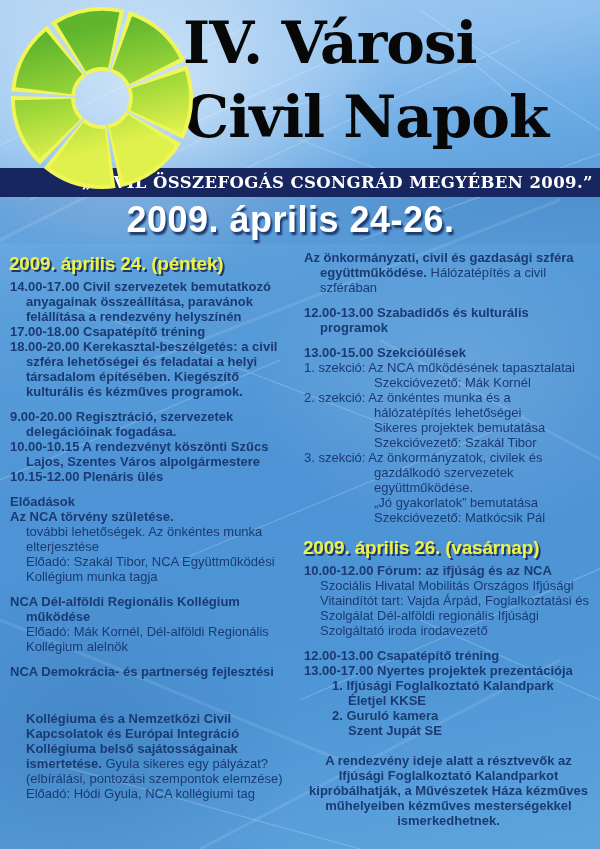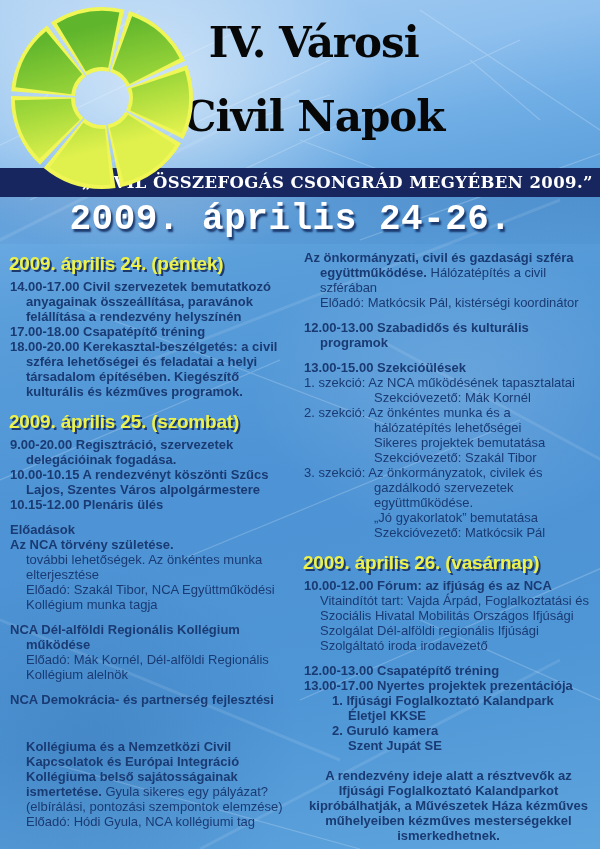--- a/index.html
+++ b/index.html
@@ -14,31 +14,31 @@
     background:radial-gradient(closest-side,rgba(255,255,255,.14),rgba(255,255,255,0));z-index:1;}
   .glow3{position:absolute;left:-120px;top:560px;width:420px;height:380px;
     background:radial-gradient(closest-side,rgba(18,60,122,.16),rgba(18,60,122,0));z-index:1;}
   .dateband{position:absolute;left:0;top:196px;width:600px;height:48px;
     background:linear-gradient(rgba(28,78,148,.16),rgba(28,78,148,.06));z-index:2;}
   svg.bgtex{position:absolute;left:0;top:0;z-index:2;}
 
   .logo{position:absolute;left:10px;top:5px;width:184px;height:186px;z-index:6;}
 
   .title{position:absolute;left:183px;top:6px;z-index:5;
-    font-family:"DejaVu Serif",serif;font-weight:bold;font-size:42px;line-height:74px;
-    color:#070707;letter-spacing:-1px;white-space:nowrap;text-align:center;}
+    font-family:"DejaVu Serif",serif;font-weight:bold;font-size:58px;line-height:74px;
+    color:#070707;letter-spacing:-1px;white-space:nowrap;}
 
   .banner{position:absolute;left:0;top:168px;width:600px;height:29px;background:#17265e;z-index:4;
     display:flex;align-items:center;justify-content:flex-end;padding-right:7px;box-sizing:border-box;}
   .banner span{font-family:"DejaVu Serif",serif;font-weight:bold;font-size:16.5px;color:#ffffff;
     letter-spacing:.4px;white-space:nowrap;}
 
   .dates{position:absolute;left:0;top:199px;width:581px;text-align:center;z-index:5;
     font-size:36px;font-weight:bold;color:#ffffff;letter-spacing:.5px;
-    text-shadow:2px 3px 2px rgba(14,40,92,.85);font-family:Liberation Mono, monospace;}
+    text-shadow:2px 3px 2px rgba(14,40,92,.85);}
 
   .columns{position:absolute;left:0;top:250px;width:600px;display:flex;z-index:5;
     padding:0 6px;box-sizing:border-box;}
   .col{flex:1;min-width:0;padding:0 1px 0 4px;}
 
   .day-heading{font-size:19px;font-weight:bold;color:#edf149;letter-spacing:-.2px;
     text-shadow:2px 2px 0 #1c3a70;white-space:nowrap;margin:1px 0 3px -1px;line-height:25px;}
   .para{margin:0 0 10px 0;color:#1a3a72;font-size:13px;line-height:15px;}
   .para.center{text-align:center;margin-top:15px;}
   .line{white-space:nowrap;}
@@ -111,21 +111,20 @@
         <div class="para">
           <div class="line" style="padding-left: 0px;"><span class="b">14.00-17.00 Civil szervezetek bemutatkozó</span></div>
           <div class="line" style="padding-left: 16px;"><span class="b">anyagainak összeállítása, paravánok</span></div>
           <div class="line" style="padding-left: 16px;"><span class="b">felállítása a rendezvény helyszínén</span></div>
           <div class="line" style="padding-left: 0px;"><span class="b">17.00-18.00 Csapatépítő tréning</span></div>
           <div class="line" style="padding-left: 0px;"><span class="b">18.00-20.00 Kerekasztal-beszélgetés: a civil</span></div>
           <div class="line" style="padding-left: 16px;"><span class="b">szféra lehetőségei és feladatai a helyi</span></div>
           <div class="line" style="padding-left: 16px;"><span class="b">társadalom építésében. Kiegészítő</span></div>
           <div class="line" style="padding-left: 16px;"><span class="b">kulturális és kézműves programok.</span></div>
         </div>
-        <div class="day-heading">2009. április 25. (szombat)</div>
         <div class="para">
           <div class="line" style="padding-left: 0px;"><span class="b">9.00-20.00 Regisztráció, szervezetek</span></div>
           <div class="line" style="padding-left: 16px;"><span class="b">delegációinak fogadása.</span></div>
           <div class="line" style="padding-left: 0px;"><span class="b">10.00-10.15 A rendezvényt köszönti Szűcs</span></div>
           <div class="line" style="padding-left: 16px;"><span class="b">Lajos, Szentes Város alpolgármestere</span></div>
           <div class="line" style="padding-left: 0px;"><span class="b">10.15-12.00 Plenáris ülés</span></div>
         </div>
         <div class="para">
           <div class="line" style="padding-left: 0px;"><span class="b">Előadások</span></div>
           <div class="line" style="padding-left: 0px;"><span class="b">Az NCA törvény születése.</span></div>
@@ -148,21 +147,20 @@
           <div class="line" style="padding-left: 16px;"><span class="b">ismertetése.</span><span class="r"> Gyula sikeres egy pályázat?</span></div>
           <div class="line" style="padding-left: 16px;"><span class="r">(elbírálási, pontozási szempontok elemzése)</span></div>
           <div class="line" style="padding-left: 16px;"><span class="r">Előadó: Hódi Gyula, NCA kollégiumi tag</span></div>
         </div>
       </section>
     <section class="col" id="col-right">
         <div class="para">
           <div class="line" style="padding-left: 0px;"><span class="b">Az önkormányzati, civil és gazdasági szféra</span></div>
           <div class="line" style="padding-left: 16px;"><span class="b">együttműködése.</span><span class="r"> Hálózatépítés a civil</span></div>
           <div class="line" style="padding-left: 16px;"><span class="r">szférában</span></div>
-          <div class="line" style="padding-left: 16px;"><span class="r">Előadó: Matkócsik Pál, kistérségi koordinátor</span></div>
         </div>
         <div class="para">
           <div class="line" style="padding-left: 0px;"><span class="b">12.00-13.00 Szabadidős és kulturális</span></div>
           <div class="line" style="padding-left: 16px;"><span class="b">programok</span></div>
         </div>
         <div class="para">
           <div class="line" style="padding-left: 0px;"><span class="b">13.00-15.00 Szekcióülések</span></div>
           <div class="line" style="padding-left: 0px;"><span class="r">1. szekció: Az NCA működésének tapasztalatai</span></div>
           <div class="line" style="padding-left: 70px;"><span class="r">Szekcióvezető: Mák Kornél</span></div>
           <div class="line" style="padding-left: 0px;"><span class="r">2. szekció: Az önkéntes munka és a</span></div>
@@ -171,22 +169,22 @@
           <div class="line" style="padding-left: 70px;"><span class="r">Szekcióvezető: Szakál Tibor</span></div>
           <div class="line" style="padding-left: 0px;"><span class="r">3. szekció: Az önkormányzatok, civilek és</span></div>
           <div class="line" style="padding-left: 70px;"><span class="r">gazdálkodó szervezetek</span></div>
           <div class="line" style="padding-left: 70px;"><span class="r">együttműködése.</span></div>
           <div class="line" style="padding-left: 70px;"><span class="r">„Jó gyakorlatok” bemutatása</span></div>
           <div class="line" style="padding-left: 70px;"><span class="r">Szekcióvezető: Matkócsik Pál</span></div>
         </div>
         <div class="day-heading">2009. április 26. (vasárnap)</div>
         <div class="para">
           <div class="line" style="padding-left: 0px;"><span class="b">10.00-12.00 Fórum: az ifjúság és az NCA</span></div>
+          <div class="line" style="padding-left: 16px;"><span class="r">Szociális Hivatal Mobilitás Országos Ifjúsági</span></div>
           <div class="line" style="padding-left: 16px;"><span class="r">Vitaindítót tart: Vajda Árpád, Foglalkoztatási és</span></div>
-          <div class="line" style="padding-left: 16px;"><span class="r">Szociális Hivatal Mobilitás Országos Ifjúsági</span></div>
           <div class="line" style="padding-left: 16px;"><span class="r">Szolgálat Dél-alföldi regionális Ifjúsági</span></div>
           <div class="line" style="padding-left: 16px;"><span class="r">Szolgáltató iroda irodavezető</span></div>
         </div>
         <div class="para">
           <div class="line" style="padding-left: 0px;"><span class="b">12.00-13.00 Csapatépítő tréning</span></div>
           <div class="line" style="padding-left: 0px;"><span class="b">13.00-17.00 Nyertes projektek prezentációja</span></div>
           <div class="line" style="padding-left: 28px;"><span class="b">1. Ifjúsági Foglalkoztató Kalandpark</span></div>
           <div class="line" style="padding-left: 44px;"><span class="b">Életjel KKSE</span></div>
           <div class="line" style="padding-left: 28px;"><span class="b">2. Guruló kamera</span></div>
           <div class="line" style="padding-left: 44px;"><span class="b">Szent Jupát SE</span></div>

